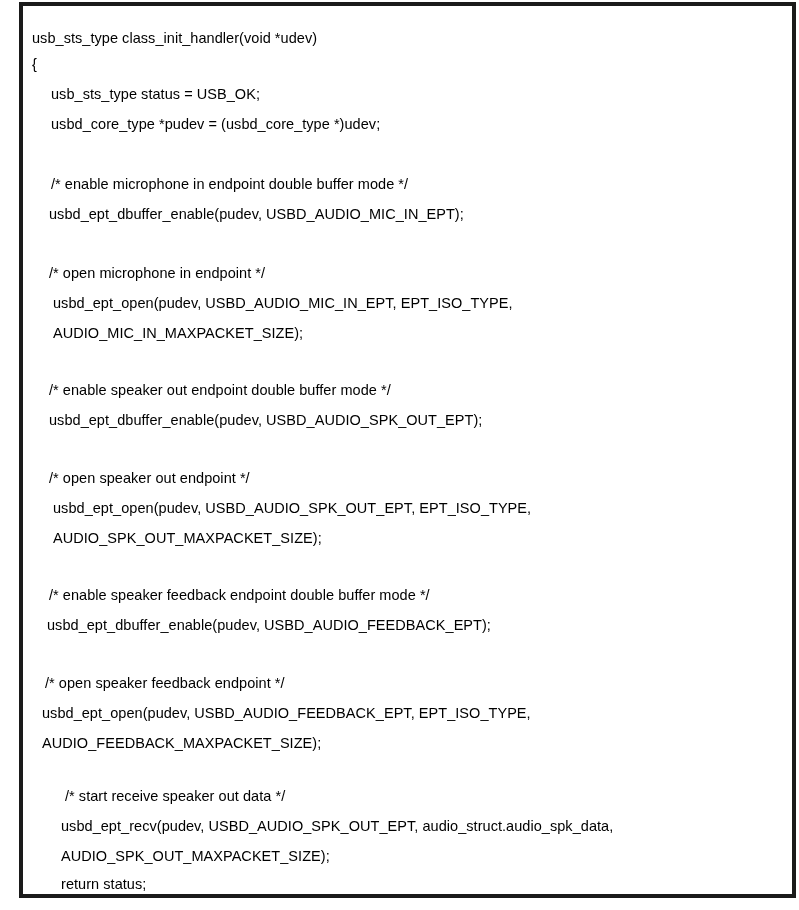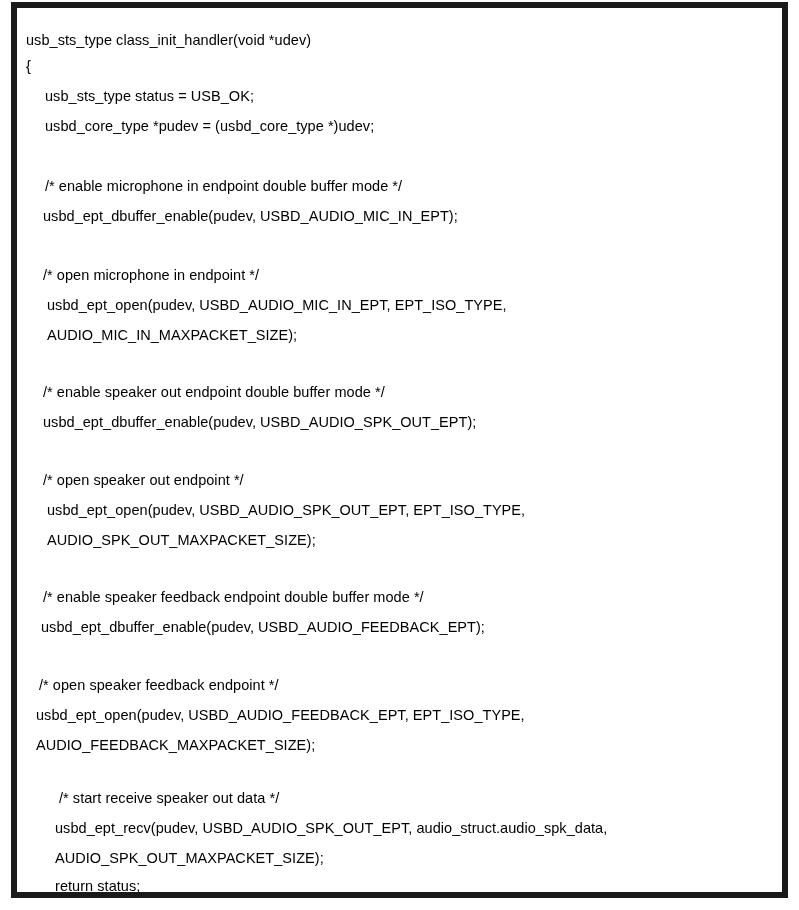--- a/index.html
+++ b/index.html
@@ -9,26 +9,26 @@
     background: #ffffff;
   }
   body {
     font-family: "Liberation Sans", sans-serif;
     width: 799px;
     height: 910px;
     overflow: hidden;
   }
   #code-figure {
     position: absolute;
-    left: 11px;
+    left: 19px;
     top: 2px;
     width: 777px;
     height: 896px;
     box-sizing: border-box;
-    border: 6px solid #84cc16;
+    border: 4px solid #84cc16;
     background: #ffffff;
     overflow: hidden;
   }
   #code-listing {
     position: relative;
     width: 100%;
     height: 100%;
   }
   .code-line {
     position: absolute;

